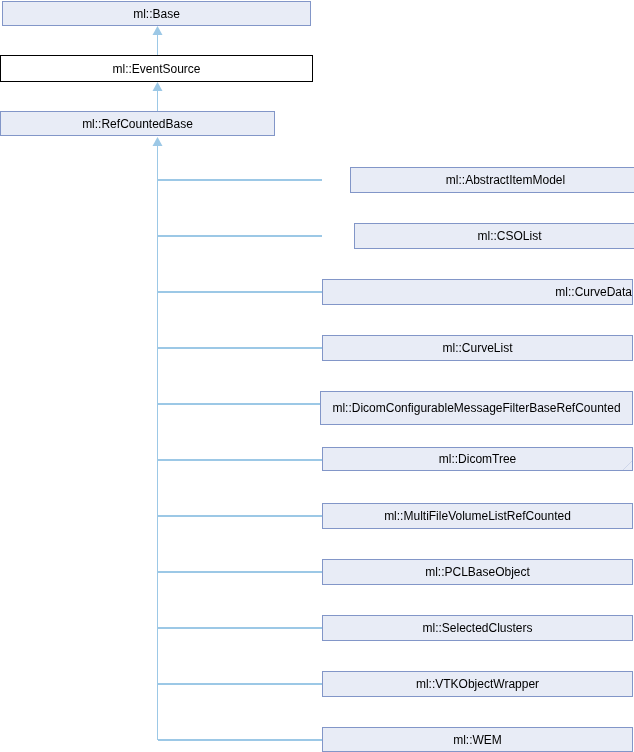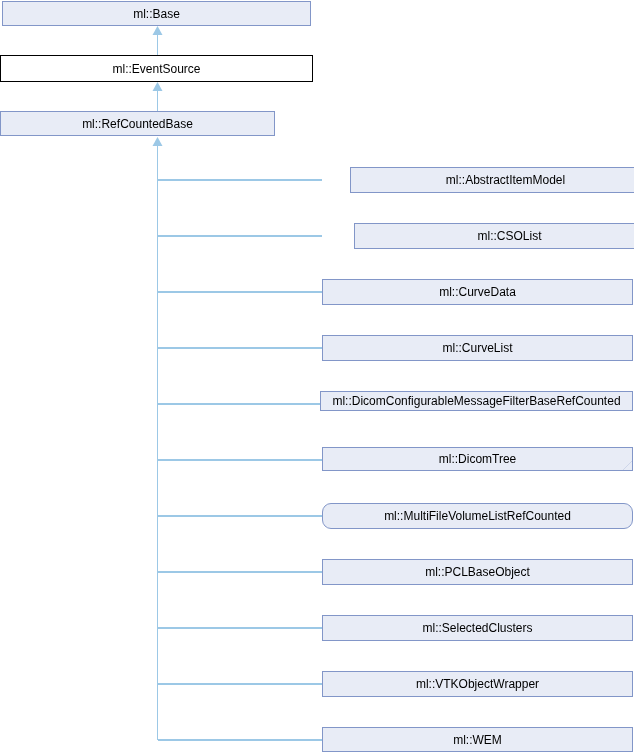--- a/index.html
+++ b/index.html
@@ -123,37 +123,37 @@
   </div>
 
   <div class="node folded" style="left:322px; top:167px; width:311px; height:26px;margin-left:28px;">
     <span class="label">ml::AbstractItemModel</span>
   </div>
 
   <div class="node" style="left:322px; top:223px; width:311px; height:26px;margin-left:32px;">
     <span class="label">ml::CSOList</span>
   </div>
 
-  <div class="node" style="left:322px; top:279px; width:311px; height:26px;">
+  <div class="node" style="left:322px; top:279px; width:311px; height:26px;justify-content:flex-end;">
     <span class="label">ml::CurveData</span>
   </div>
 
   <div class="node" style="left:322px; top:335px; width:311px; height:26px;">
     <span class="label">ml::CurveList</span>
   </div>
 
-  <div class="node" style="left:320px; top:391px; width:313px; height:20px;">
+  <div class="node" style="left:320px; top:391px; width:313px; height:34px;">
     <span class="label">ml::DicomConfigurableMessageFilterBaseRefCounted</span>
   </div>
 
   <div class="node folded" style="left:322px; top:447px; width:311px; height:24px;">
     <span class="label">ml::DicomTree</span>
   </div>
 
-  <div class="node" style="left:322px; top:503px; width:311px; height:26px;border-radius:9px;">
+  <div class="node" style="left:322px; top:503px; width:311px; height:26px;">
     <span class="label">ml::MultiFileVolumeListRefCounted</span>
   </div>
 
   <div class="node" style="left:322px; top:559px; width:311px; height:26px;">
     <span class="label">ml::PCLBaseObject</span>
   </div>
 
   <div class="node" style="left:322px; top:615px; width:311px; height:26px;">
     <span class="label">ml::SelectedClusters</span>
   </div>

